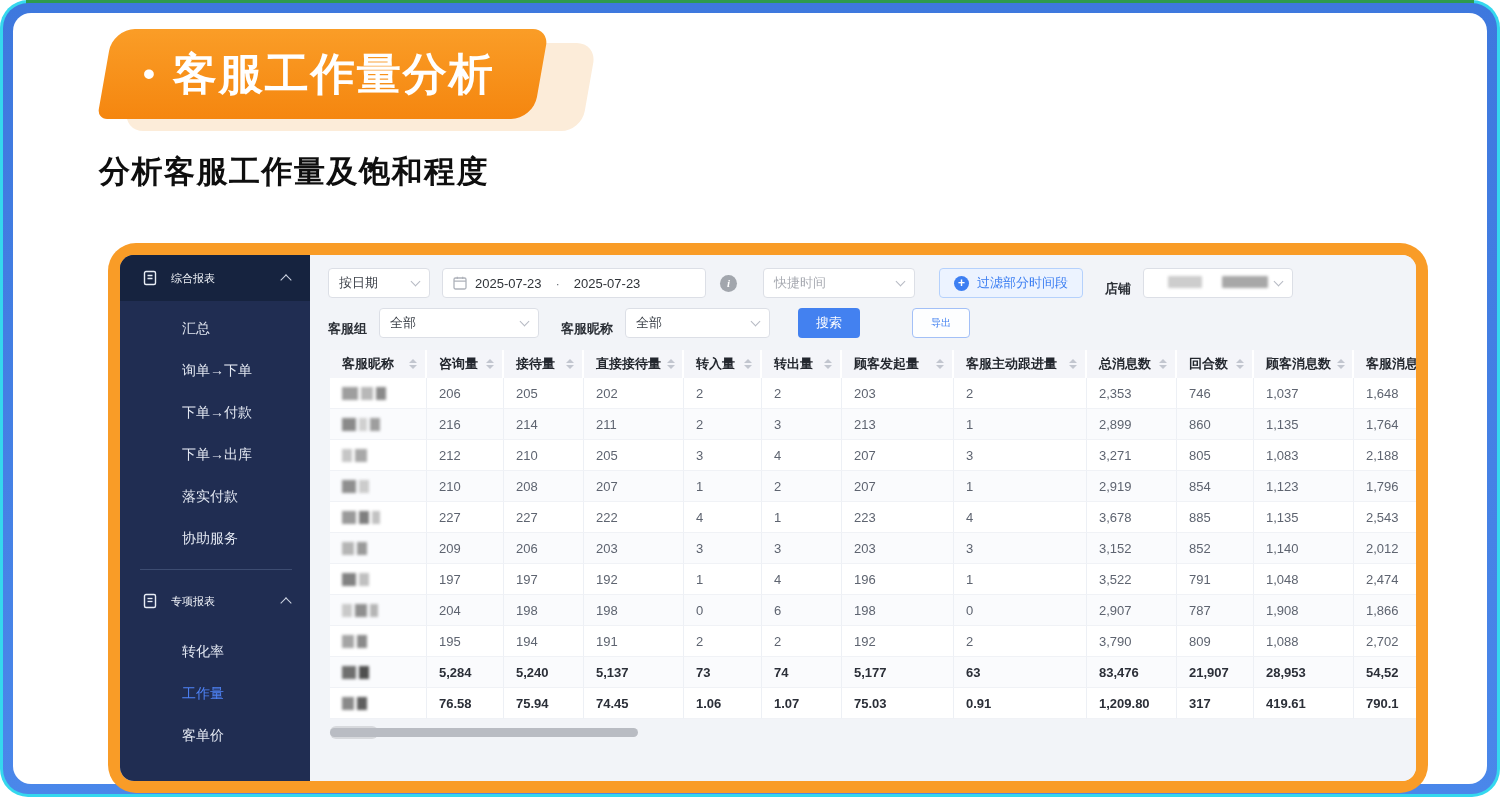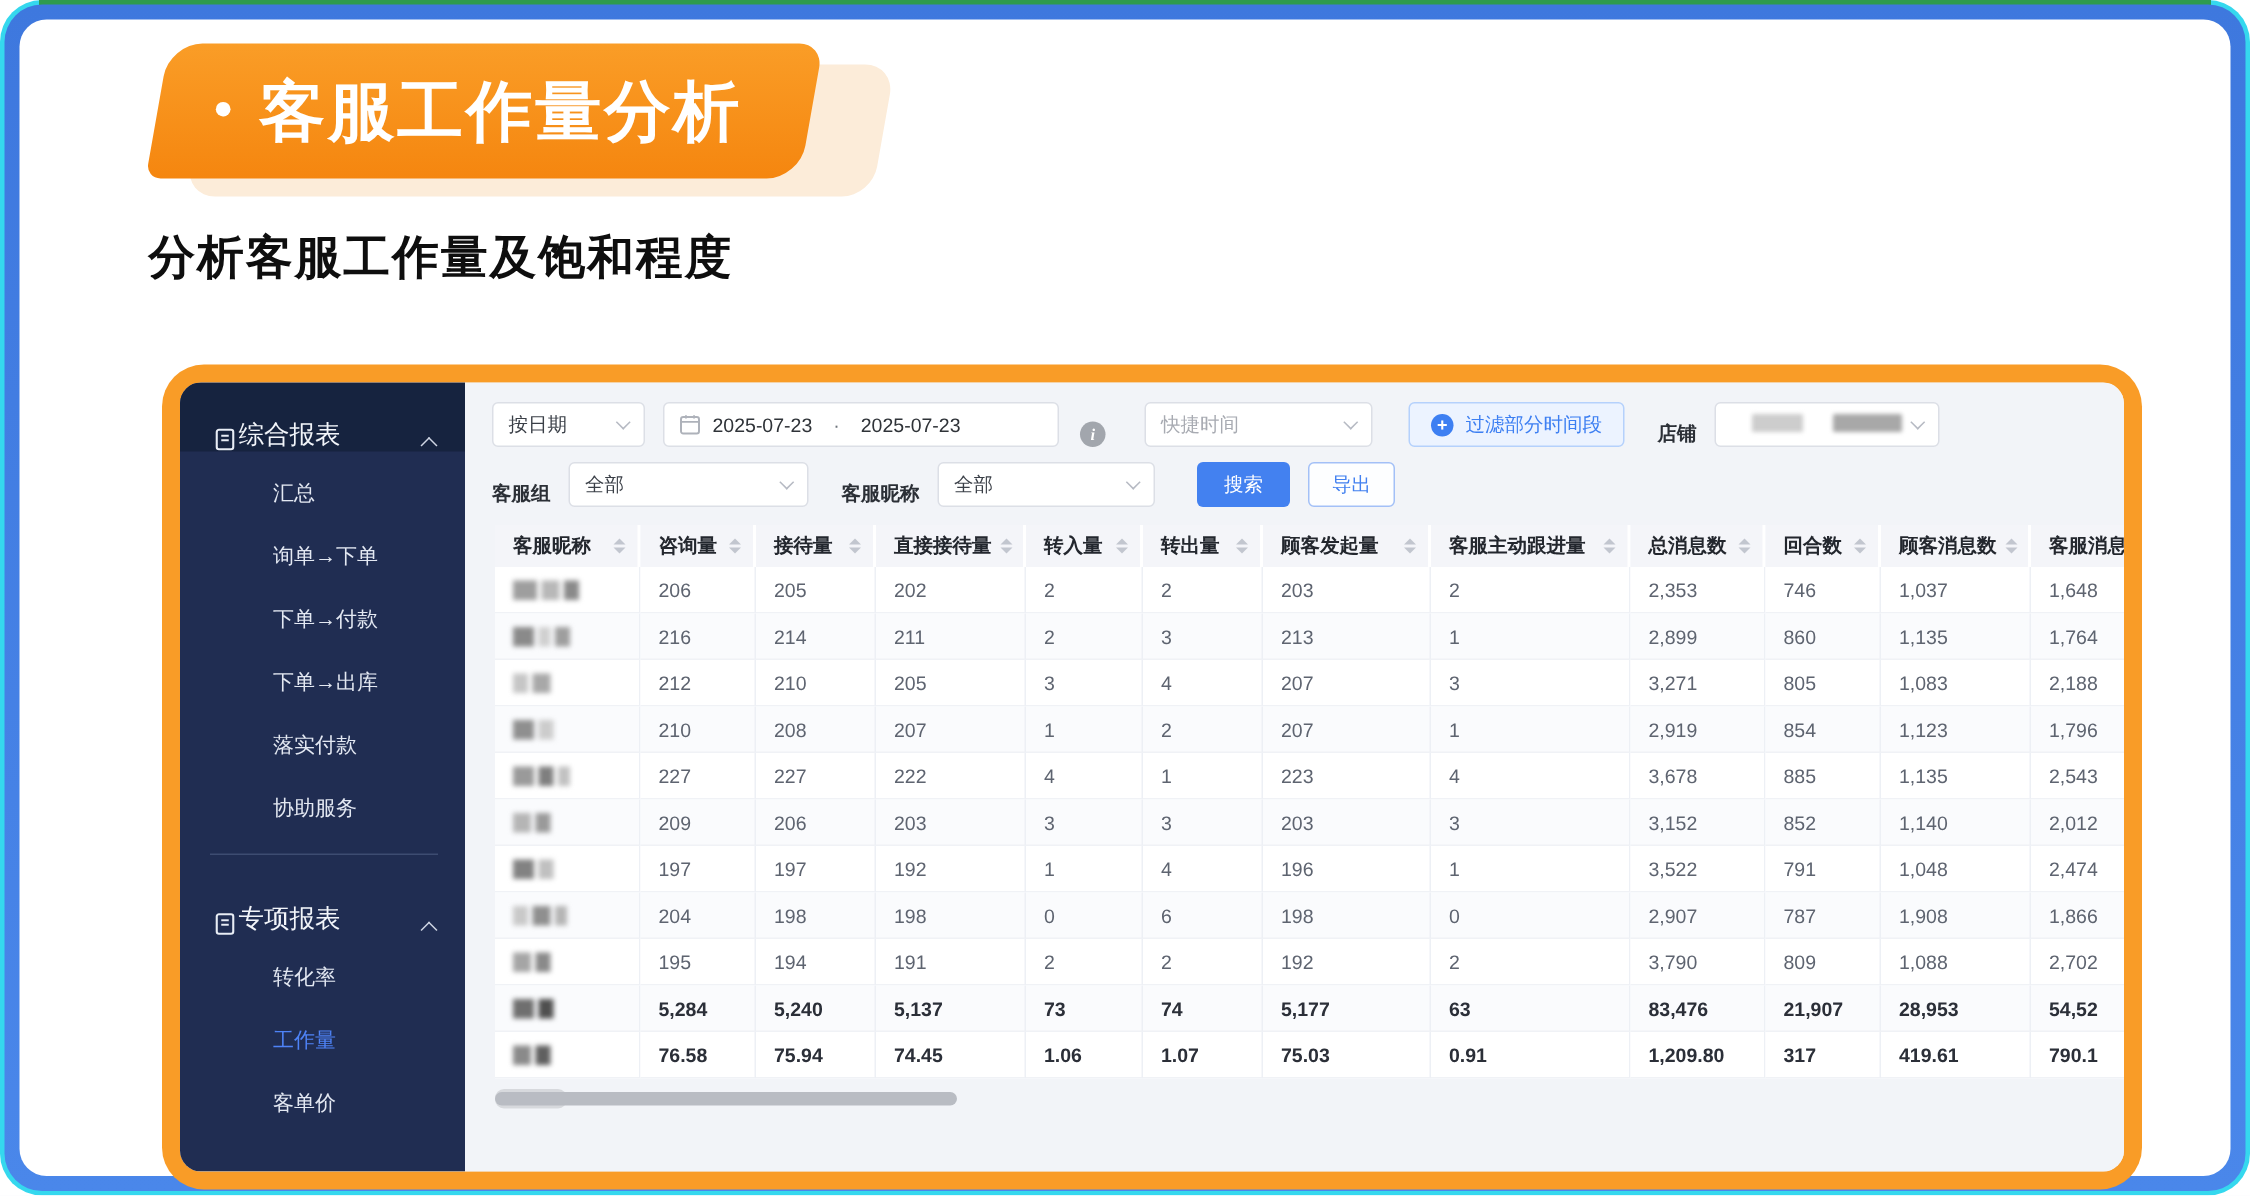--- a/index.html
+++ b/index.html
@@ -24,35 +24,35 @@
   .subtitle { position:absolute; left:86px; top:138px; font-size:31px; font-weight:600;
               color:#0E0E0E; letter-spacing:1.5px; }
 
   
   .app-frame { position:absolute; left:95px; top:230px; width:1320px; height:550px;
                background:#F99C27; border-radius:28px; padding:12px; z-index:5; }
   .app { display:flex; width:100%; height:100%; border-radius:14px; overflow:hidden; background:#F2F4F8; }
 
   
   .sidebar { width:190px; flex:0 0 190px; background:#202D52; color:#E3E8F2; }
-  .side-header { height:46px; display:flex; align-items:flex-end; gap:1px; padding:0 20px 0 22px;
-                 font-size:17px; color:#F2F5FA; cursor:pointer; }
+  .side-header { height:46px; display:flex; align-items:center; gap:13px; padding:0 20px 0 22px;
+                 font-size:11px; color:#F2F5FA; cursor:pointer; }
   .side-header.dark { background:#16233F; }
   .side-header .grow { flex:1; }
   .chev-up { width:8px; height:8px; border-left:1.6px solid #CFD6E4; border-top:1.6px solid #CFD6E4;
              transform:rotate(45deg); margin-top:4px; }
   .side-list { list-style:none; padding:6px 0 2px 0; }
   .side-list li { height:42px; line-height:42px; padding-left:62px; font-size:14px; color:#E3E8F2; cursor:pointer; }
   .side-list li.active { color:#4E83F7; }
   .side-divider { height:1px; background:#3D4C71; margin:8px 18px 8px 20px; }
   .doc-icon { flex:0 0 16px; }
 
   
   .main { flex:1; position:relative; overflow:hidden; background:#F2F4F8; }
-  .frow { display:flex; align-items:flex-end; gap:12px; }
+  .frow { display:flex; align-items:center; gap:12px; }
   .row1 { margin:13px 0 0 18px; }
   .row2 { margin:10px 0 0 18px; }
   .ctrl { height:30px; background:#fff; border:1px solid #DCDFE6; border-radius:4px;
           display:flex; align-items:center; padding:0 10px; font-size:13px; color:#3A3F47; }
   .ctrl .grow { flex:1; }
   .chev-down { width:7px; height:7px; border-right:1.5px solid #B6BAC3; border-bottom:1.5px solid #B6BAC3;
                transform:rotate(45deg); margin-top:-3px; flex:0 0 7px; }
   .placeholder { color:#A8ABB2; }
   .w-datemode { width:102px; }
   .w-daterange { width:264px; gap:8px; }
@@ -68,21 +68,21 @@
                justify-content:center; font-family:"Liberation Serif","DejaVu Serif",serif; margin-left:2px; }
   .btn-filter { height:30px; margin-left:12px; background:#ECF3FF; border:1px solid #B5D1FC; border-radius:4px;
                 color:#3D7FF2; font-size:13px; display:flex; align-items:center; gap:8px; padding:0 14px; cursor:pointer; }
   .plus-icon { width:15px; height:15px; border-radius:50%; background:#3D7FF2; color:#fff; font-size:12px;
                line-height:15px; text-align:center; font-weight:700; }
   .flabel { font-size:13px; font-weight:700; color:#2B2F36;margin-top:12px; }
   .ml { margin-left:10px; }
   .btn-search { width:62px; height:30px; background:#4381F0; border:none; border-radius:4px; color:#fff;
                 font-size:13px; cursor:pointer; margin-left:16px; }
   .btn-export { width:58px; height:30px; background:#FDFEFF; border:1px solid #A3C0F7; border-radius:4px;
-                color:#4381F0; font-size:13px; cursor:pointer; }
+                color:#4381F0; font-size:10px; cursor:pointer;margin-left:40px; }
   .redact-blob { display:inline-block; height:12px; border-radius:1px; filter:blur(1.5px); }
   .rb1 { width:34px; background:#CDCDCD; margin-left:14px; }
   .rb2 { width:46px; background:#A8A8A8; margin-left:16px; }
 
   
   .table-wrap { margin:12px 0 0 20px; overflow:hidden; }
   table { border-collapse:separate; border-spacing:0; table-layout:fixed; background:#fff; }
   th { height:28px; background:#F4F5F9; font-size:13px; font-weight:700; color:#23272E; text-align:left;
        padding:0 8px 0 12px; border-right:2px solid #fff; white-space:nowrap; overflow:hidden; cursor:pointer; }
   .th-inner { display:flex; align-items:center; justify-content:space-between; gap:6px; }

